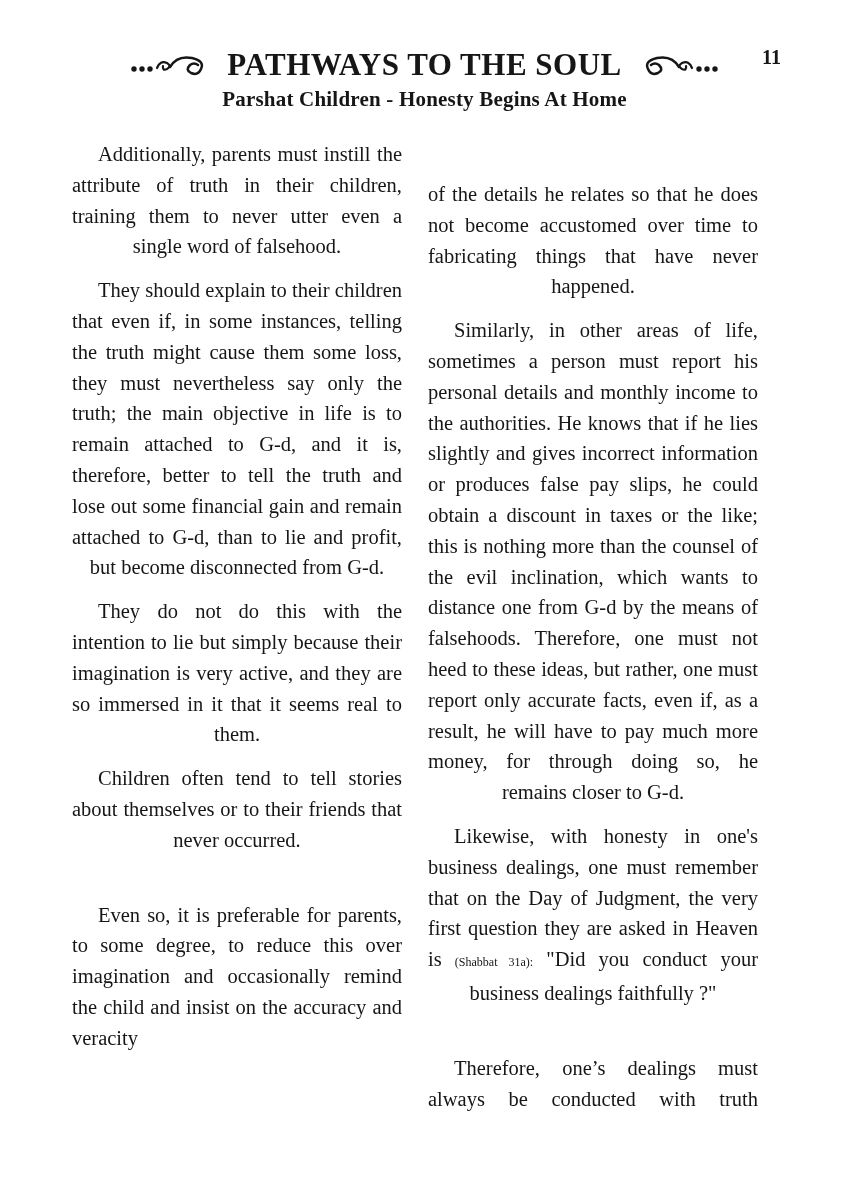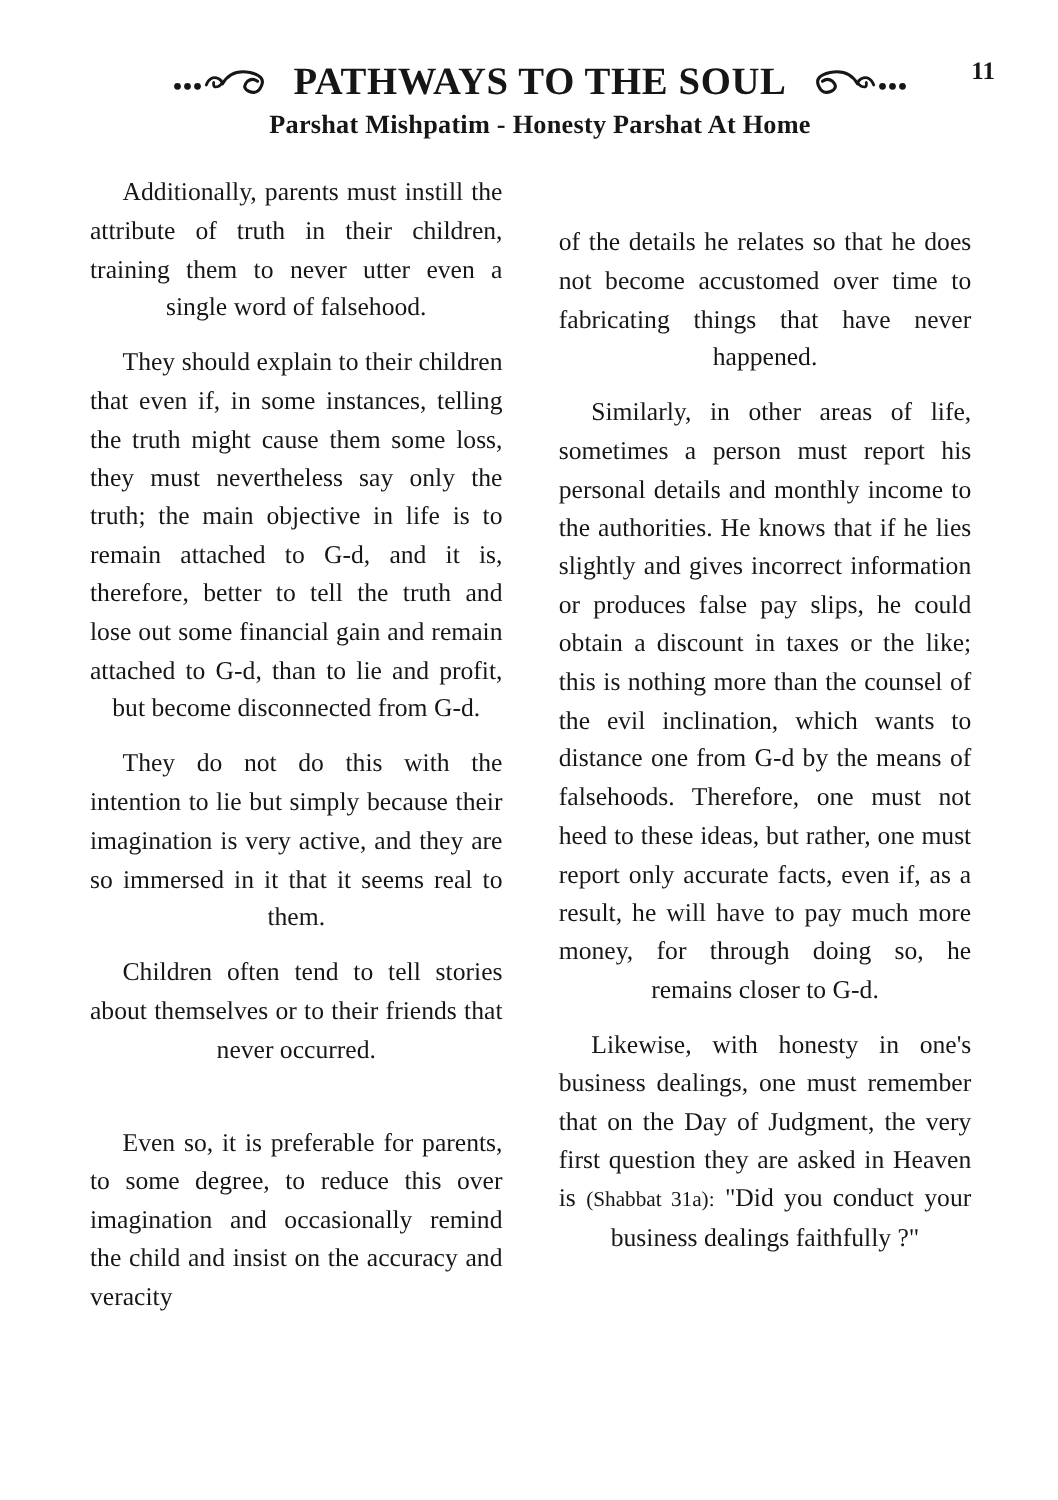--- a/index.html
+++ b/index.html
@@ -3,50 +3,50 @@
 <meta charset="utf-8">
 <style>
   html, body { margin: 0; padding: 0; }
   body {
     width: 846px; height: 1200px;
     background: #ffffff;
     font-family: "Liberation Serif", "DejaVu Serif", serif;
     color: #161616;
     overflow: hidden;
   }
-  .page { padding: 0 54px 0 72px; position: relative; }
+  .page { padding: 0 69px 0 72px; position: relative; }
 
   
   .header { margin-top: 46px; position: relative; text-align: center; }
   .title-line {
     font-size: 31px; font-weight: bold; letter-spacing: 0.5px;
     white-space: nowrap; line-height: 38px;
     display: flex; align-items: center; justify-content: center; gap: 6px;
   }
   .flourish { display: inline-block; }
   .flourish svg { display: block; }
   .flourish.right svg { transform: scaleX(-1); }
   .page-num {
     position: absolute; right: -4px; top: 0;
     font-size: 20px; font-weight: bold;
   }
   .subtitle { font-size: 21px; font-weight: bold; margin-top: 3px; letter-spacing: 0.2px; }
 
   
-  .columns { display: flex; gap: 45px; margin-top: 27px; }
+  .columns { display: flex; gap: 26px; margin-top: 27px; }
   .col {
     width: 330px; flex: 0 0 330px;
     font-size: 20.5px; line-height: 30.8px;
     text-align: justify;
   }
   .col p { margin: 0 0 13px 0; text-indent: 26px; }
   .col p.noindent { text-indent: 0; margin-top: 40px; }
   .col p.last-center { text-align-last: center; }
   .col p.last-justify { text-align-last: justify; margin-top: 44px; }
-  .cite { font-size: 17px; }
+  .cite { font-size: 12px; }
 </style>
 </head>
 <body>
 
 <div class="page">
 
   <div class="header">
     <div class="title-line">
       <span class="flourish left">
         <svg width="92" height="26" viewBox="0 0 92 26" xmlns="http://www.w3.org/2000/svg">
@@ -62,31 +62,32 @@
         <svg width="92" height="26" viewBox="0 0 92 26" xmlns="http://www.w3.org/2000/svg">
           <circle cx="5" cy="17" r="2.7" fill="#161616"></circle>
           <circle cx="13" cy="17" r="2.7" fill="#161616"></circle>
           <circle cx="21" cy="17" r="2.7" fill="#161616"></circle>
           <path d="M28 16 q3 -8 10 -5 q5 3 0 6 q-5 2 -4 -3" fill="none" stroke="#161616" stroke-width="2.2" stroke-linecap="round"></path>
           <path d="M41 15 q7 -12 22 -9 q13 3 9 11 q-3 7 -10 4 q-6 -3 -1 -8 q4 -3 8 0" fill="none" stroke="#161616" stroke-width="2.5" stroke-linecap="round"></path>
         </svg>
       </span>
     </div>
     <div class="page-num">11</div>
-    <div class="subtitle">Parshat Mishpatim - Honesty Parshat At Home</div>
+    <div class="subtitle">Parshat Children - Honesty Begins At Home</div>
   </div>
 
   <div class="columns">
     <div class="col">
         <p class="last-center"><span>Additionally, parents must instill the attribute of truth in their children, training them to never utter even a single word of falsehood.</span></p>
         <p class="last-center"><span>They should explain to their children that even if, in some instances, telling the truth might cause them some loss, they must nevertheless say only the truth; the main objective in life is to remain attached to G-d, and it is, therefore, better to tell the truth and lose out some financial gain and remain attached to G-d, than to lie and profit, but become disconnected from G-d.</span></p>
         <p class="last-center"><span>They do not do this with the intention to lie but simply because their imagination is very active, and they are so immersed in it that it seems real to them.</span></p>
         <p class="last-center"><span>Children often tend to tell stories about themselves or to their friends that never occurred.</span></p>
         <p class="last-justify"><span>Even so, it is preferable for parents, to some degree, to reduce this over imagination and occasionally remind the child and insist on the accuracy and veracity</span></p>
       </div>
     <div class="col">
         <p class="noindent last-center"><span>of the details he relates so that he does not become accustomed over time to fabricating things that have never happened.</span></p>
         <p class="last-center"><span>Similarly, in other areas of life, sometimes a person must report his personal details and monthly income to the authorities. He knows that if he lies slightly and gives incorrect information or produces false pay slips, he could obtain a discount in taxes or the like; this is nothing more than the counsel of the evil inclination, which wants to distance one from G-d by the means of falsehoods. Therefore, one must not heed to these ideas, but rather, one must report only accurate facts, even if, as a result, he will have to pay much more money, for through doing so, he remains closer to G-d.</span></p>
         <p class="last-center"><span>Likewise, with honesty in one's business dealings, one must remember that on the Day of Judgment, the very first question they are asked in Heaven is </span><span class="cite">(Shabbat 31a):</span><span> "Did you conduct your business dealings faithfully ?"</span></p>
+        <p class="last-justify"><span>Therefore, one’s dealings must always be conducted with truth</span></p>
       </div>
   </div>
 
 </div>
 
 </body></html>

